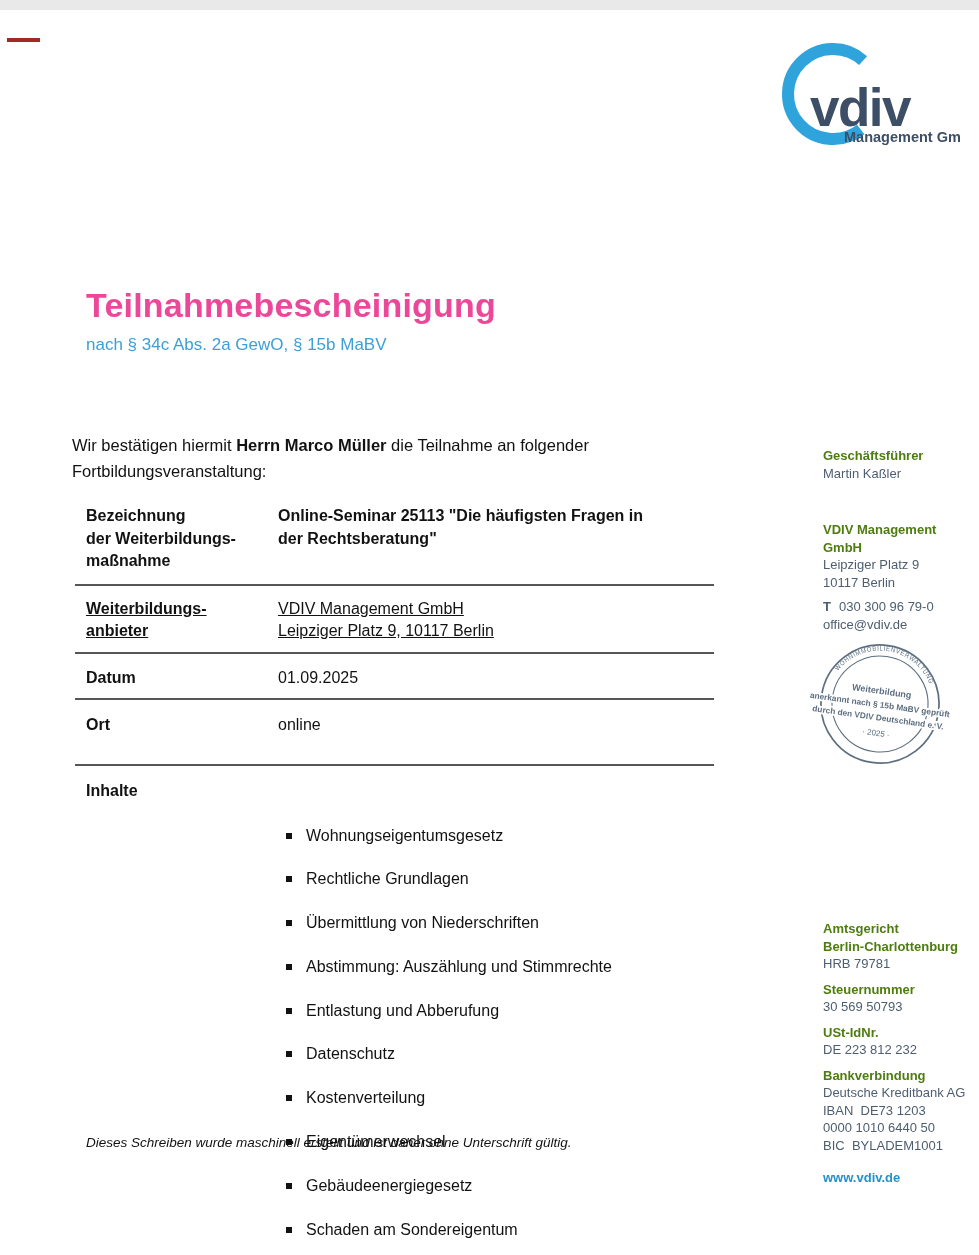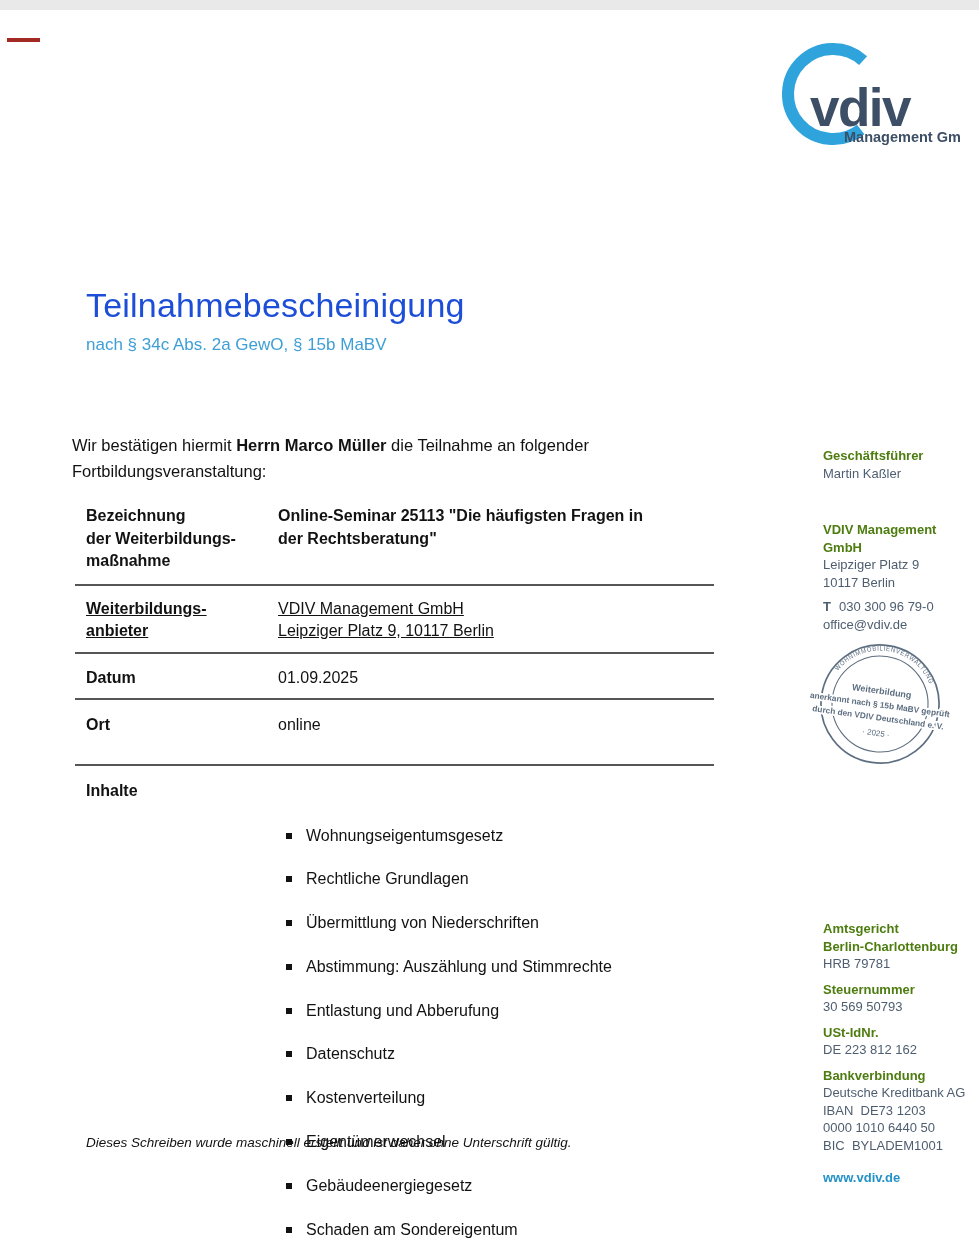--- a/index.html
+++ b/index.html
@@ -6,21 +6,21 @@
   .page{position:relative;width:979px;height:1255px;background:#ffffff;margin:10px auto;
         font-family:"Liberation Sans", sans-serif;color:#121212;overflow:hidden;}
 
   
   .corner-mark{position:absolute;left:7px;top:28px;width:33px;height:4px;background:#a32a22;}
 
   
   .logo{position:absolute;left:755px;top:22px;width:205px;height:118px;}
 
   
-  .title{position:absolute;left:86px;top:276px;font-size:34px;font-weight:normal;color:#1d4ed8;letter-spacing:.2px;}
+  .title{position:absolute;left:86px;top:276px;font-size:34px;font-weight:bold;color:#ec4899;letter-spacing:.2px;}
   .subtitle{position:absolute;left:86px;top:325px;font-size:17px;color:#3e9fd6;}
 
   
   .intro{position:absolute;left:72px;top:405px;width:568px;font-size:16.5px;line-height:26.5px;}
 
   
   .details{position:absolute;left:75px;top:492px;width:639px;}
   .drow{display:grid;grid-template-columns:203px 1fr;border-bottom:2px solid #565656;}
   .dlabel{font-weight:bold;font-size:16px;line-height:22.5px;white-space:pre-line;padding-left:11px;}
   .dvalue{font-size:16px;line-height:22.5px;white-space:pre-line;}
@@ -148,21 +148,21 @@
     </g>
   </svg>
 
   <div class="sb sb-legal panel-bg">
     <div class="sb-line"><b>Amtsgericht</b></div>
     <div class="sb-line"><b>Berlin-Charlottenburg</b></div>
     <div class="sb-line">HRB 79781</div>
     <div class="sb-line mt-md"><b>Steuernummer</b></div>
     <div class="sb-line">30 569 50793</div>
     <div class="sb-line mt-md"><b>USt-IdNr.</b></div>
-    <div class="sb-line">DE 223 812 162</div>
+    <div class="sb-line">DE 223 812 232</div>
     <div class="sb-line mt-md"><b>Bankverbindung</b></div>
     <div class="sb-line">Deutsche Kreditbank AG</div>
     <div class="sb-line">IBAN  DE73 1203</div>
     <div class="sb-line">0000 1010 6440 50</div>
     <div class="sb-line">BIC  BYLADEM1001</div>
   </div>
 
   <div class="sb sb-web panel-bg">
     <div class="sb-line website">www.vdiv.de</div>
   </div>

